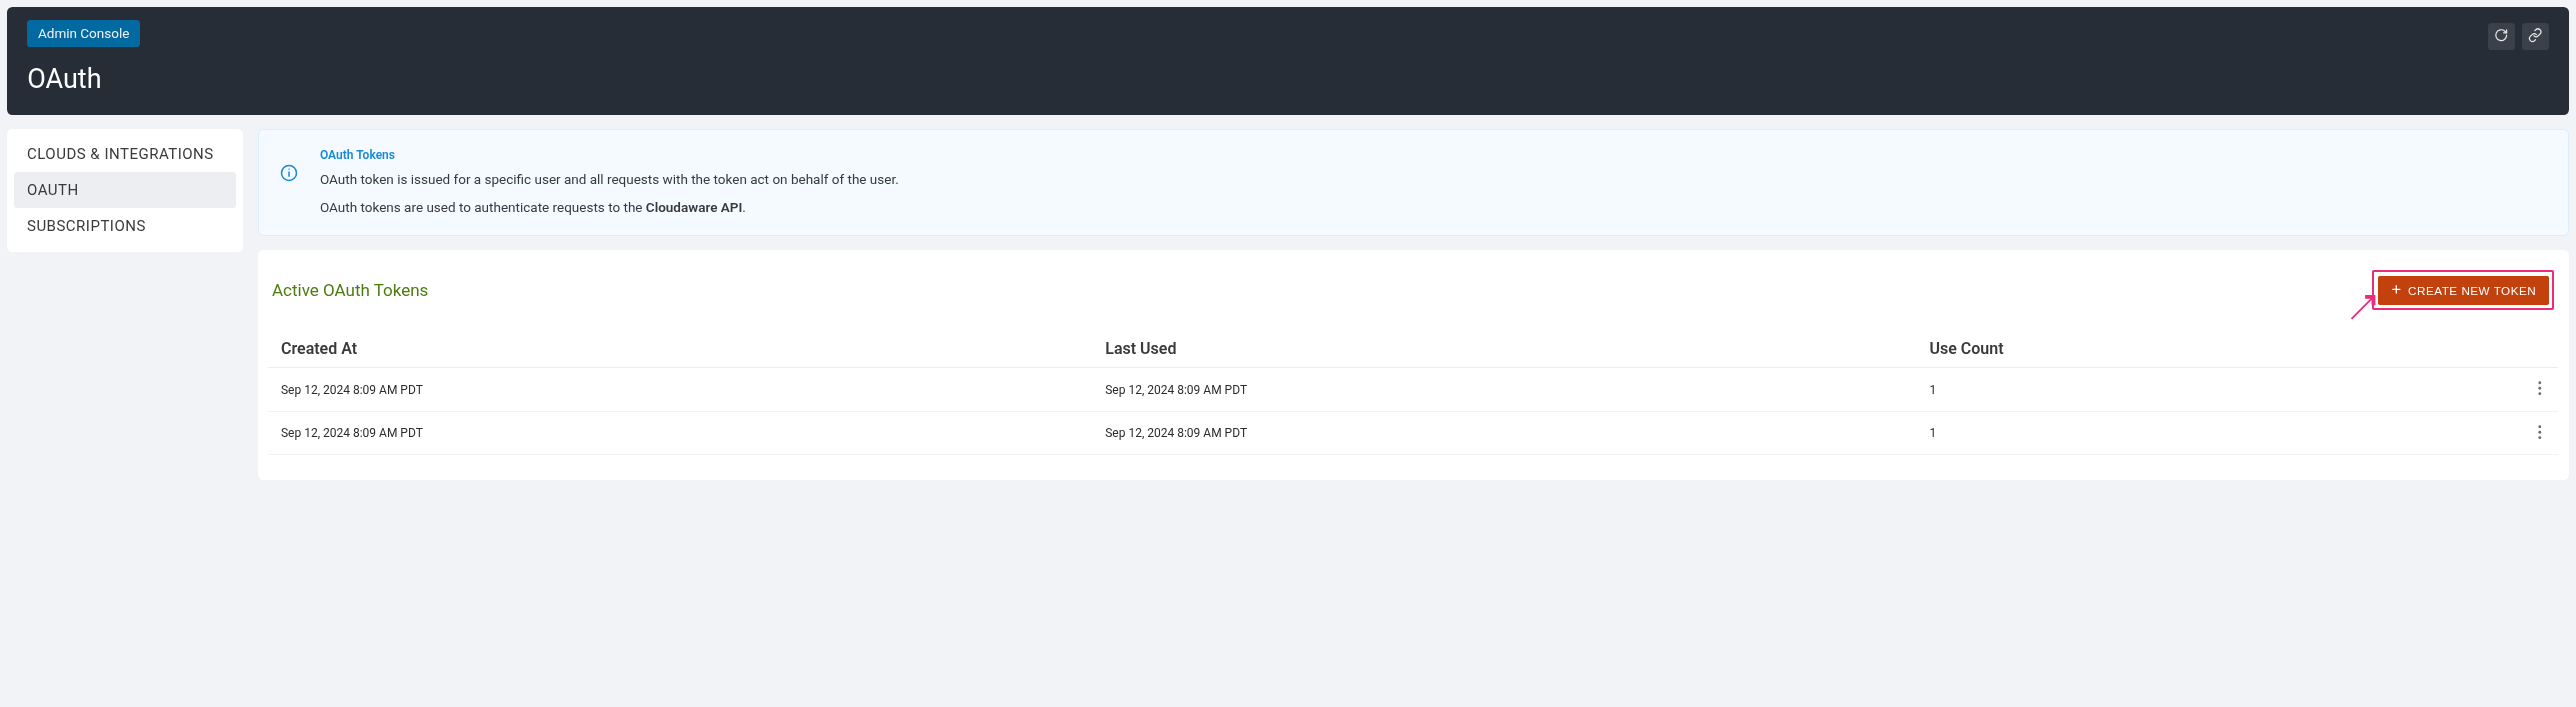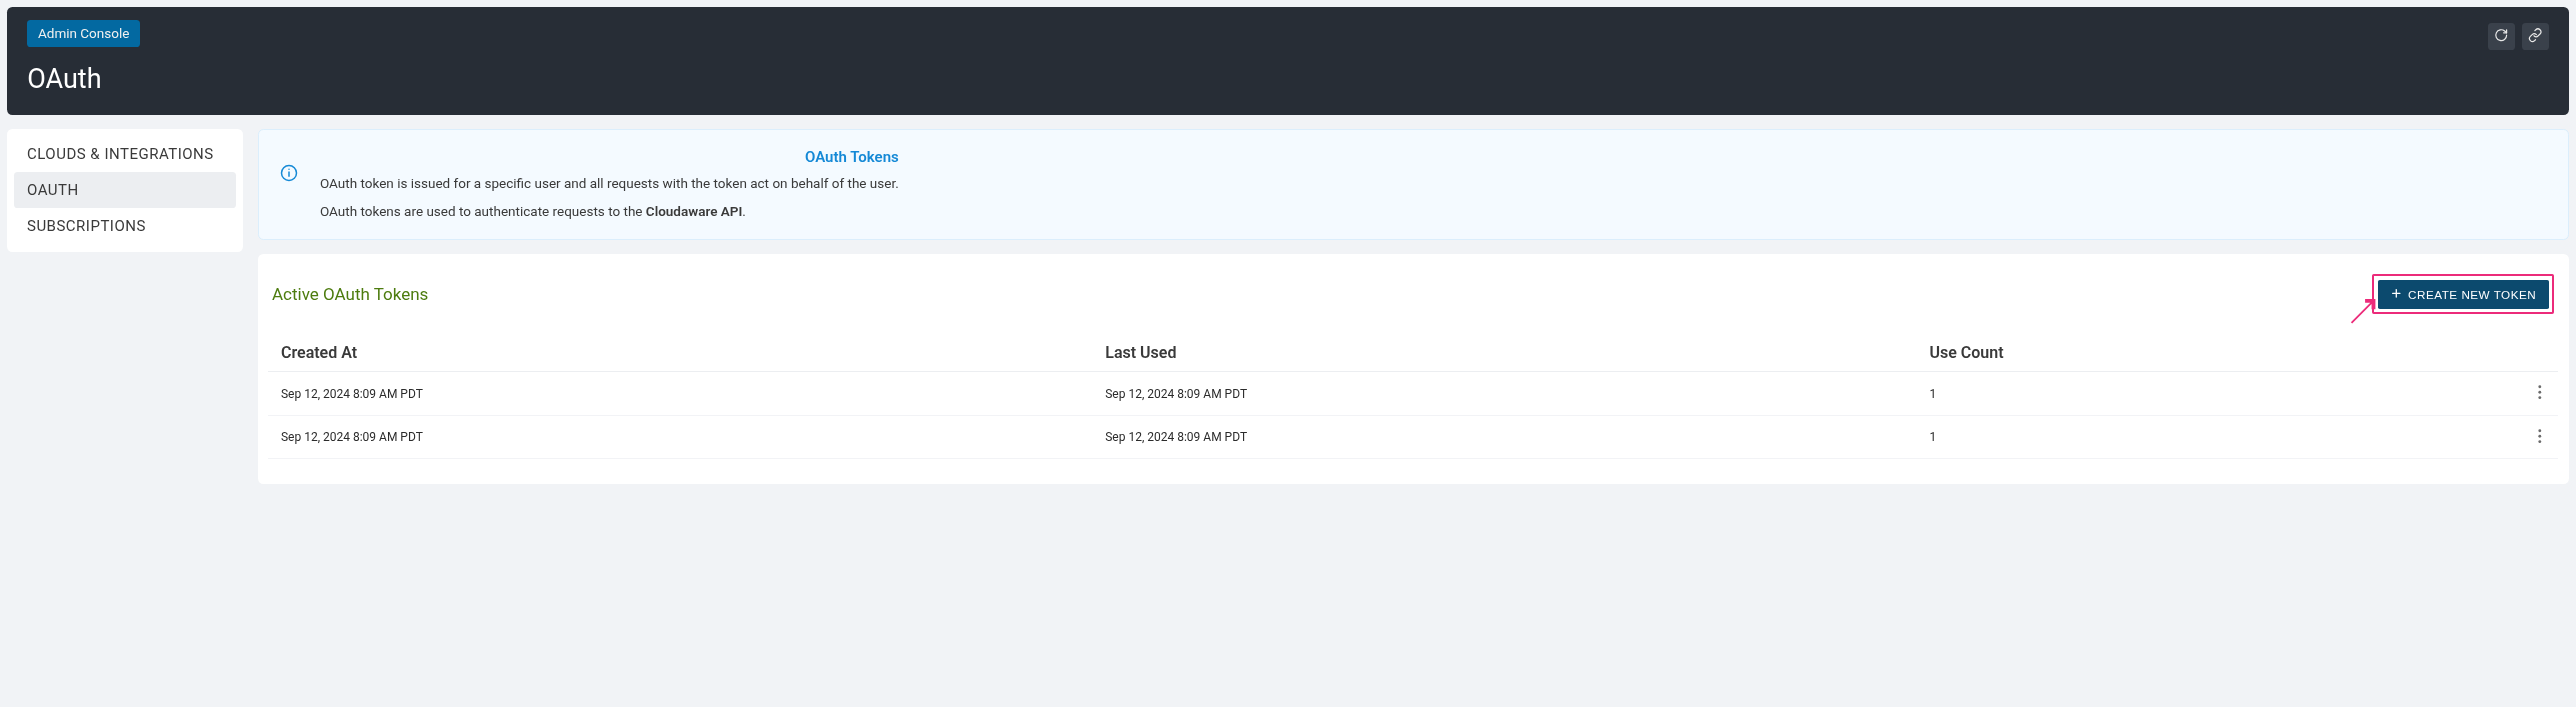--- a/index.html
+++ b/index.html
@@ -93,39 +93,39 @@
     gap: 21.7px;
     align-items: flex-start;
   }
   .info-icon {
     color: #1589d6;
     flex-shrink: 0;
     margin-top: 16.2px;
   }
   .info-icon svg { width: 18px; height: 18px; }
   .info-text { display: flex; flex-direction: column; gap: 7.2px; }
-  .info-title { color: #1589d6; font-size: 15px; font-weight: 600; text-align: right; }
+  .info-title { color: #1589d6; font-size: 12px; font-weight: 600; }
   .info-line { color: #3a3a3a; font-size: 13.5px; line-height: 1.5; }
   .info-line b { font-weight: 600; }
 
   
   .tokens-card {
     background: #fff;
     border-radius: 5.4px;
     padding: 16.2px 10.8px 25px 10.8px;
   }
   .tokens-card-header {
     display: flex;
     justify-content: space-between;
     align-items: center;
     padding: 3.6px 3.6px 0 3.6px;
   }
   .tokens-card-title { font-size: 17px; font-weight: 400; color: #4d7c0f; }
   .create-btn {
-    background: #0c4a6e;
+    background: #c2410c;
     color: #fff;
     border: none;
     padding: 7.2px 12.6px;
     font-size: 11.7px;
     letter-spacing: 0.5px;
     border-radius: 1.8px;
     cursor: pointer;
     display: flex;
     align-items: center;
     gap: 5.4px;

